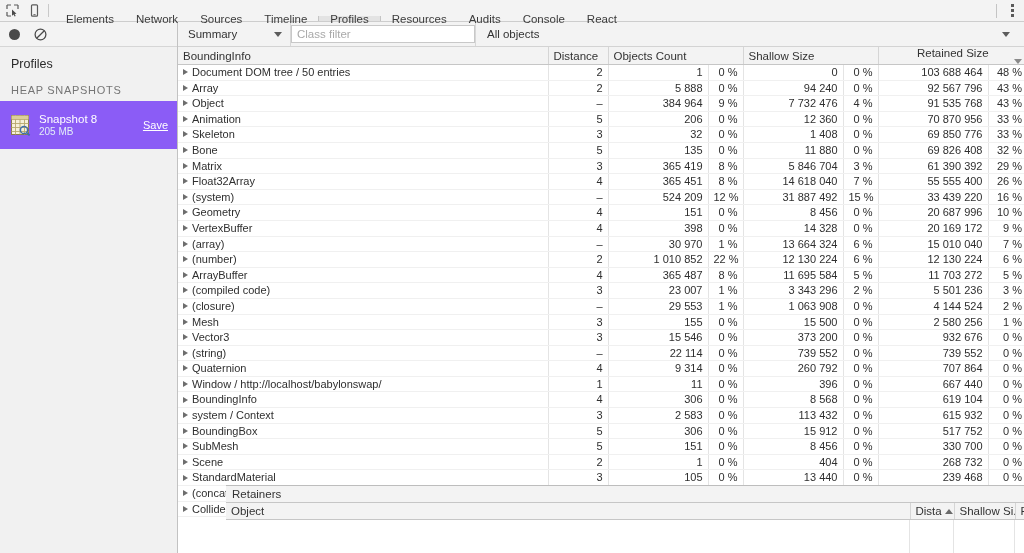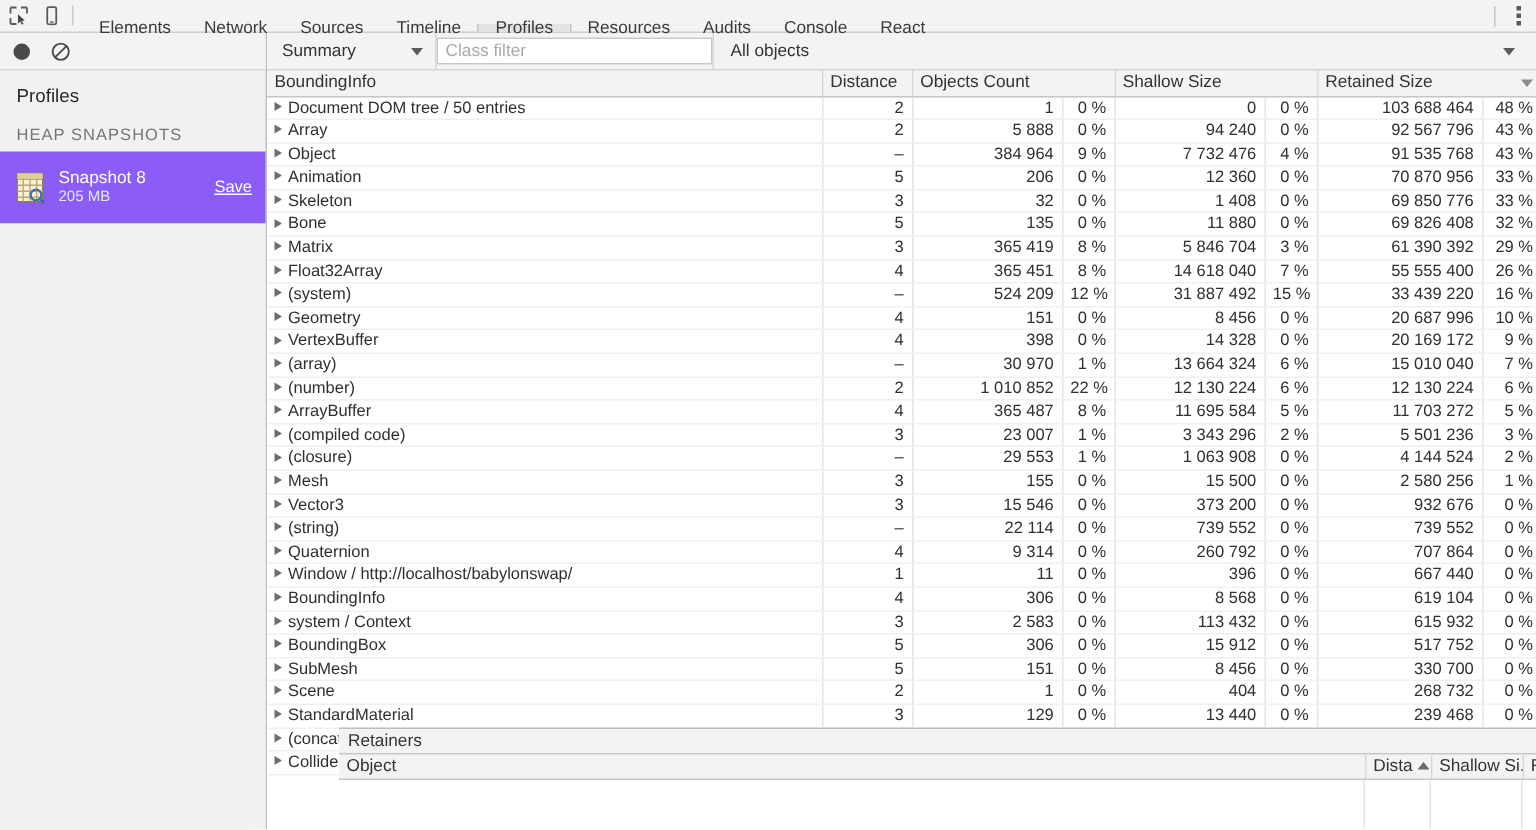--- a/index.html
+++ b/index.html
@@ -164,21 +164,21 @@
     font-size: 11.5px;
     color: #333;
     text-align: left;
     height: 17px;
     padding: 0 5px;
     cursor: pointer;
     white-space: nowrap;
     overflow: hidden;
   }
   table.grid thead th:last-child { border-right: none; }
-  .th-inner { display: flex; align-items: center; width: 100%; }
+  .th-inner { display: flex; align-items: center; width: 100%; flex-direction: column; }
   .th-inner .caret { margin-left: auto; border-top-color: #8a8a8a; }
   table.grid td {
     border-right: 1px solid #e4e4e4;
     border-bottom: 1px solid #f0f0f0;
     height: 14.6px;
     padding: 0 5px;
     font-size: 11px;
     color: #2f2f2f;
     white-space: nowrap;
     overflow: hidden;
@@ -640,21 +640,21 @@
                 <td class="num">1</td>
                 <td class="pct">0 %</td>
                 <td class="num">404</td>
                 <td class="pct">0 %</td>
                 <td class="num">268 732</td>
                 <td class="pct last">0 %</td>
               </tr>
               <tr class="row">
                 <td class="c-ctor"><span class="tri"></span><span>StandardMaterial</span></td>
                 <td class="dist">3</td>
-                <td class="num">129</td>
+                <td class="num">105</td>
                 <td class="pct">0 %</td>
                 <td class="num">13 440</td>
                 <td class="pct">0 %</td>
                 <td class="num">239 468</td>
                 <td class="pct last">0 %</td>
               </tr>
               <tr class="row">
                 <td class="c-ctor"><span class="tri"></span><span>(concatenated string)</span></td>
                 <td class="dist">3</td>
                 <td class="num">7 058</td>

